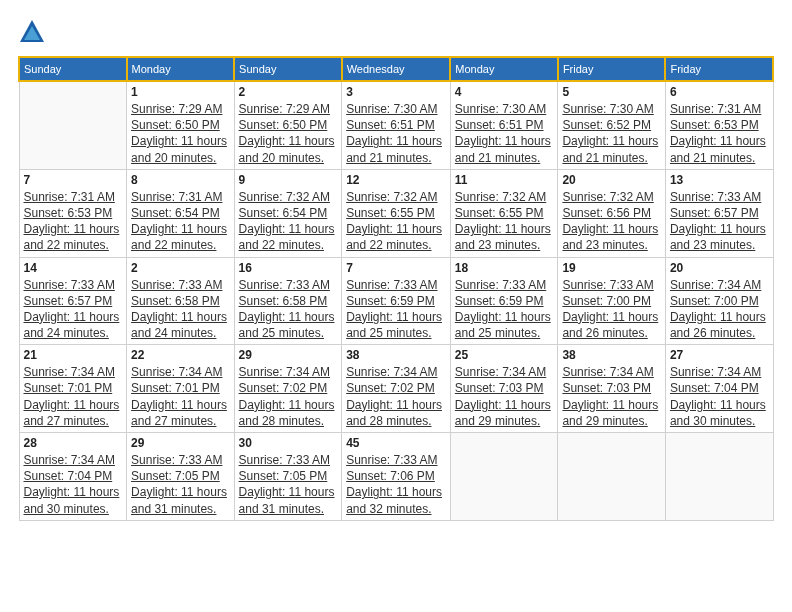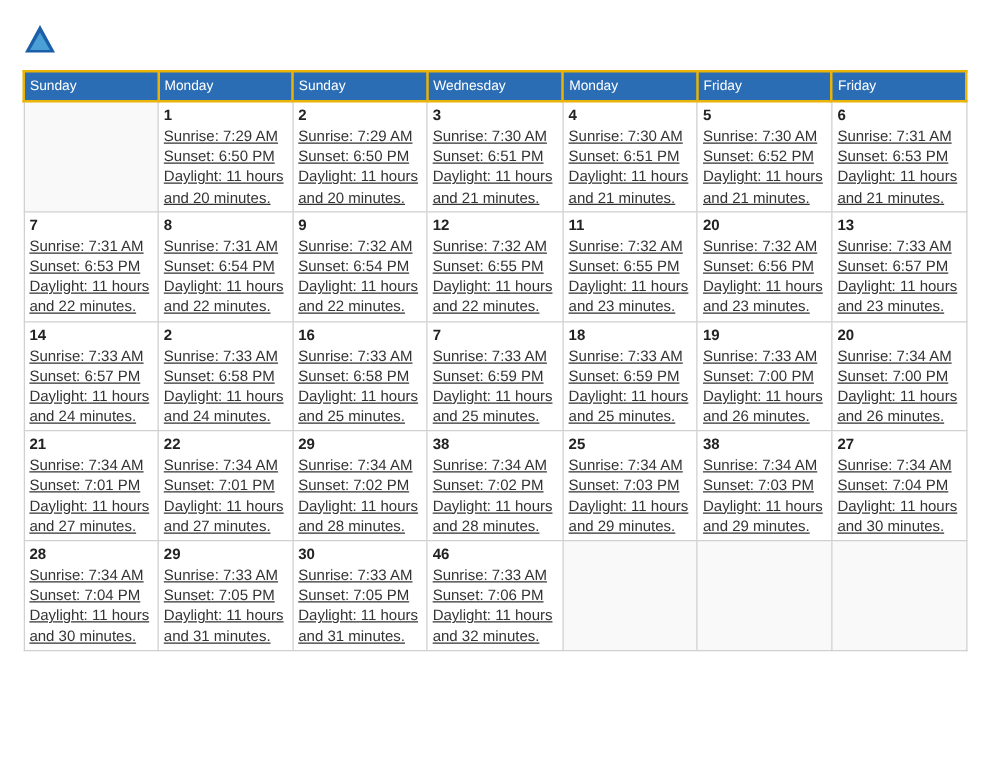--- a/index.html
+++ b/index.html
@@ -257,21 +257,21 @@
           </td>
           <td>
             <span class="day-number">29</span>
             <div class="day-info">Sunrise: 7:33 AM<br>Sunset: 7:05 PM<br>Daylight: 11 hours<br>and 31 minutes.</div>
           </td>
           <td>
             <span class="day-number">30</span>
             <div class="day-info">Sunrise: 7:33 AM<br>Sunset: 7:05 PM<br>Daylight: 11 hours<br>and 31 minutes.</div>
           </td>
           <td>
-            <span class="day-number">46</span>
+            <span class="day-number">45</span>
             <div class="day-info">Sunrise: 7:33 AM<br>Sunset: 7:06 PM<br>Daylight: 11 hours<br>and 32 minutes.</div>
           </td>
           <td class="empty"></td>
           <td class="empty"></td>
           <td class="empty"></td>
         </tr>
       </tbody>
   </table>
 </div>
 

